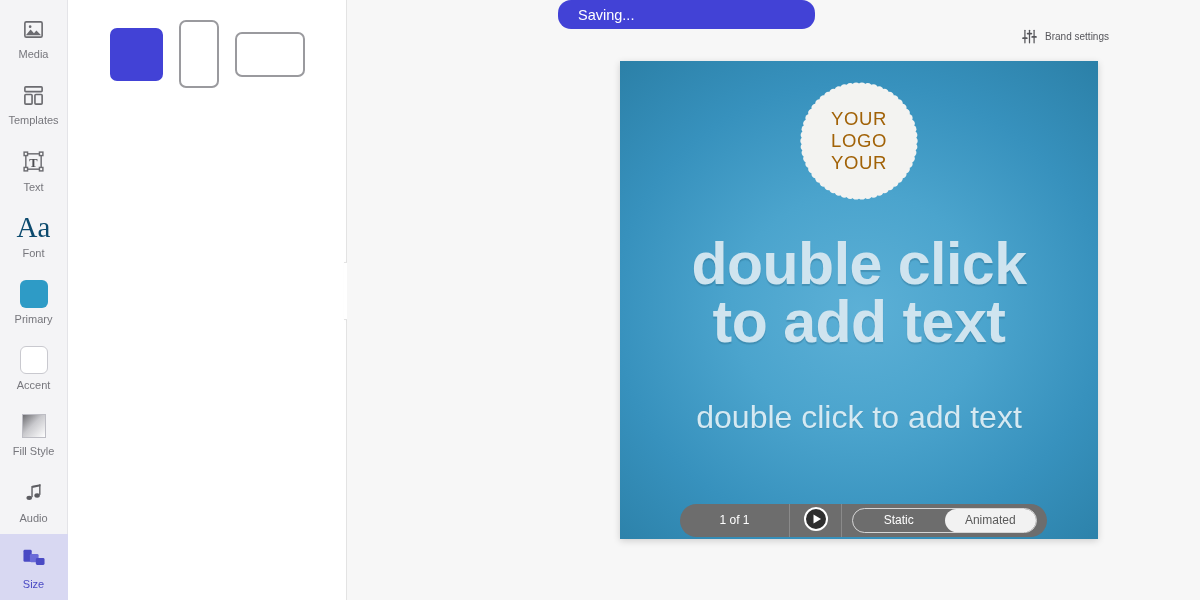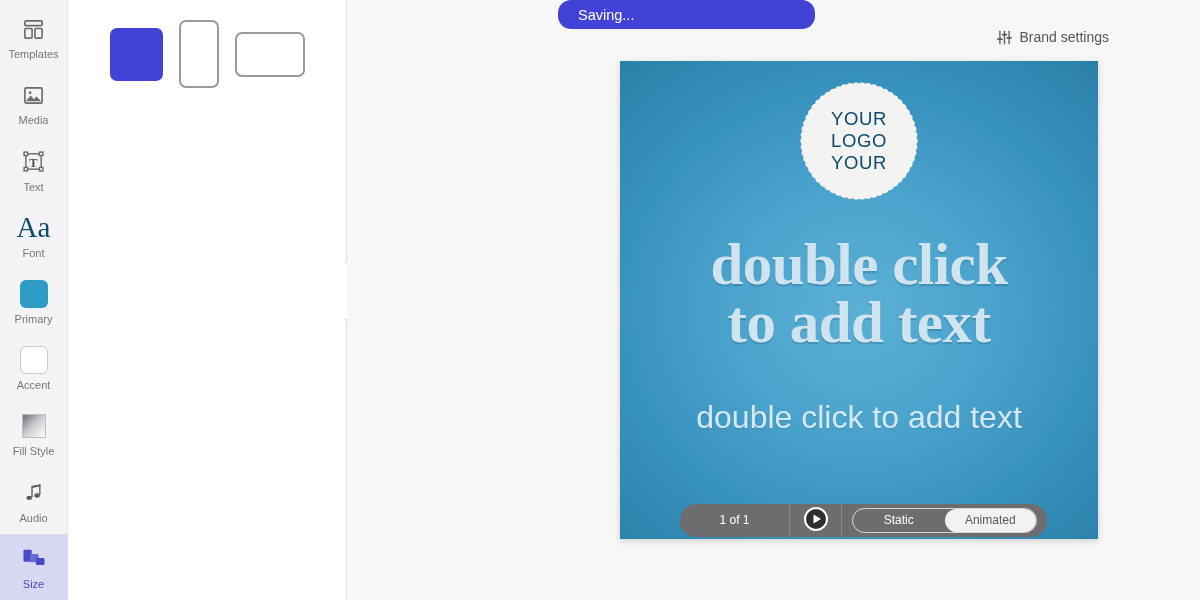--- a/index.html
+++ b/index.html
@@ -94,21 +94,21 @@
     background: #4242d6; color: #ffffff;
     display: flex; align-items: center;
     padding-left: 20px;
     font-size: 14.5px;
     border-radius: 13px;
   }
 
   #brand-settings {
     position: absolute; right: 91px; top: 29px;
     display: flex; align-items: center; gap: 8px;
-    font-size: 14px; color: #55555a; cursor: pointer;
+    font-size: 10px; color: #55555a; cursor: pointer;
   }
   #brand-settings .bicon { display: flex; color: #55555a; }
 
   
   #canvas-wrap {
     position: absolute; left: 273px; top: 61px;
     width: 478px; height: 478px;
     box-shadow: 0 2px 7px rgba(0,0,0,0.16);
   }
   #canvas {
@@ -121,29 +121,29 @@
   #logo-badge {
     position: absolute; left: 50%; top: 21px; transform: translateX(-50%);
     width: 118px; height: 118px;
   }
   #logo-badge .scallop { position: absolute; inset: 0; }
   #logo-badge .inner {
     position: absolute; inset: 5px;
     border-radius: 50%; background: #f3f3f1;
     display: flex; flex-direction: column;
     align-items: center; justify-content: center;
-    color: #0c4a6e;
+    color: #a16207;
     font-size: 18.5px; letter-spacing: 0.6px; line-height: 1.18;
     text-align: center;
   }
 
   #headline {
     position: absolute; left: 0; right: 0; top: 174px;
     text-align: center;
-    font-family: Liberation Serif, serif;
+    font-family: Liberation Sans, sans-serif;
     font-weight: 700;
     font-size: 59px;
     line-height: 0.99;
     color: #cfe4ef;
     text-shadow: 0 2px 1px rgba(30,90,120,0.30);
     letter-spacing: -0.5px;
   }
   #subhead {
     position: absolute; left: 46px; right: 46px; top: 337px;
     text-align: center;
@@ -187,37 +187,37 @@
 </head>
 <body>
 
 <div id="app">
 
   <div id="rail">
 
     <div class="rail-item">
       <span class="ricon">
         <svg width="23" height="23" viewBox="0 0 24 24" fill="none" stroke="#6b6b70" stroke-width="1.7">
+          <rect x="3" y="4" width="18" height="16" rx="1.5"></rect>
+          <circle cx="8.5" cy="9" r="1.4" fill="#6b6b70" stroke="none"></circle>
+          <path d="M4 18l5-6 3.5 4 2.5-3 5 5z" fill="#6b6b70" stroke="none"></path>
+        </svg>
+      </span>
+      <span class="rail-label">Media</span>
+    </div>
+
+    <div class="rail-item">
+      <span class="ricon">
+        <svg width="23" height="23" viewBox="0 0 24 24" fill="none" stroke="#6b6b70" stroke-width="1.7">
           <rect x="3" y="3" width="18" height="5" rx="1"></rect>
           <rect x="3" y="11" width="7.5" height="10" rx="1"></rect>
           <rect x="13.5" y="11" width="7.5" height="10" rx="1"></rect>
         </svg>
       </span>
       <span class="rail-label">Templates</span>
-    </div>
-
-    <div class="rail-item">
-      <span class="ricon">
-        <svg width="23" height="23" viewBox="0 0 24 24" fill="none" stroke="#6b6b70" stroke-width="1.7">
-          <rect x="3" y="4" width="18" height="16" rx="1.5"></rect>
-          <circle cx="8.5" cy="9" r="1.4" fill="#6b6b70" stroke="none"></circle>
-          <path d="M4 18l5-6 3.5 4 2.5-3 5 5z" fill="#6b6b70" stroke="none"></path>
-        </svg>
-      </span>
-      <span class="rail-label">Media</span>
     </div>
 
     <div class="rail-item">
       <span class="ricon">
         <svg width="23" height="23" viewBox="0 0 24 24" fill="none" stroke="#6b6b70" stroke-width="1.5">
           <rect x="4" y="4" width="16" height="16"></rect>
           <text x="12" y="17.5" font-size="13" font-family="Liberation Serif, serif" fill="#4d4d52" stroke="none" text-anchor="middle" font-weight="700">T</text>
           <rect x="2.2" y="2.2" width="3.6" height="3.6" fill="#fff"></rect>
           <rect x="18.2" y="2.2" width="3.6" height="3.6" fill="#fff"></rect>
           <rect x="2.2" y="18.2" width="3.6" height="3.6" fill="#fff"></rect>

